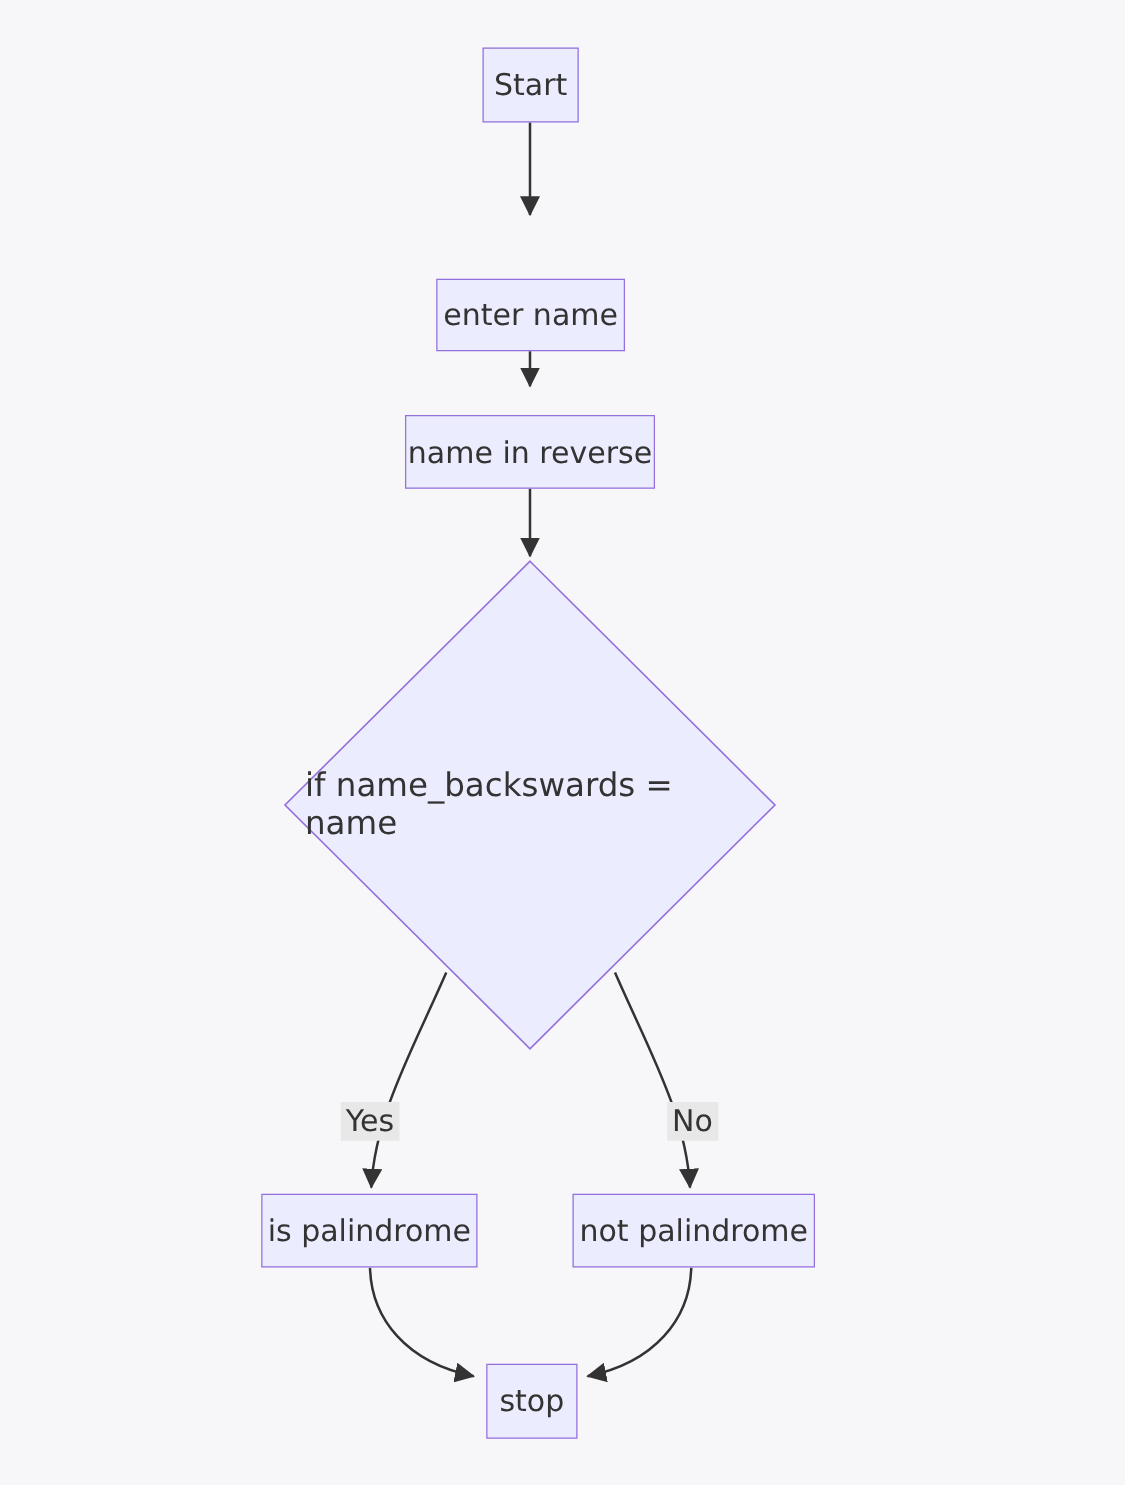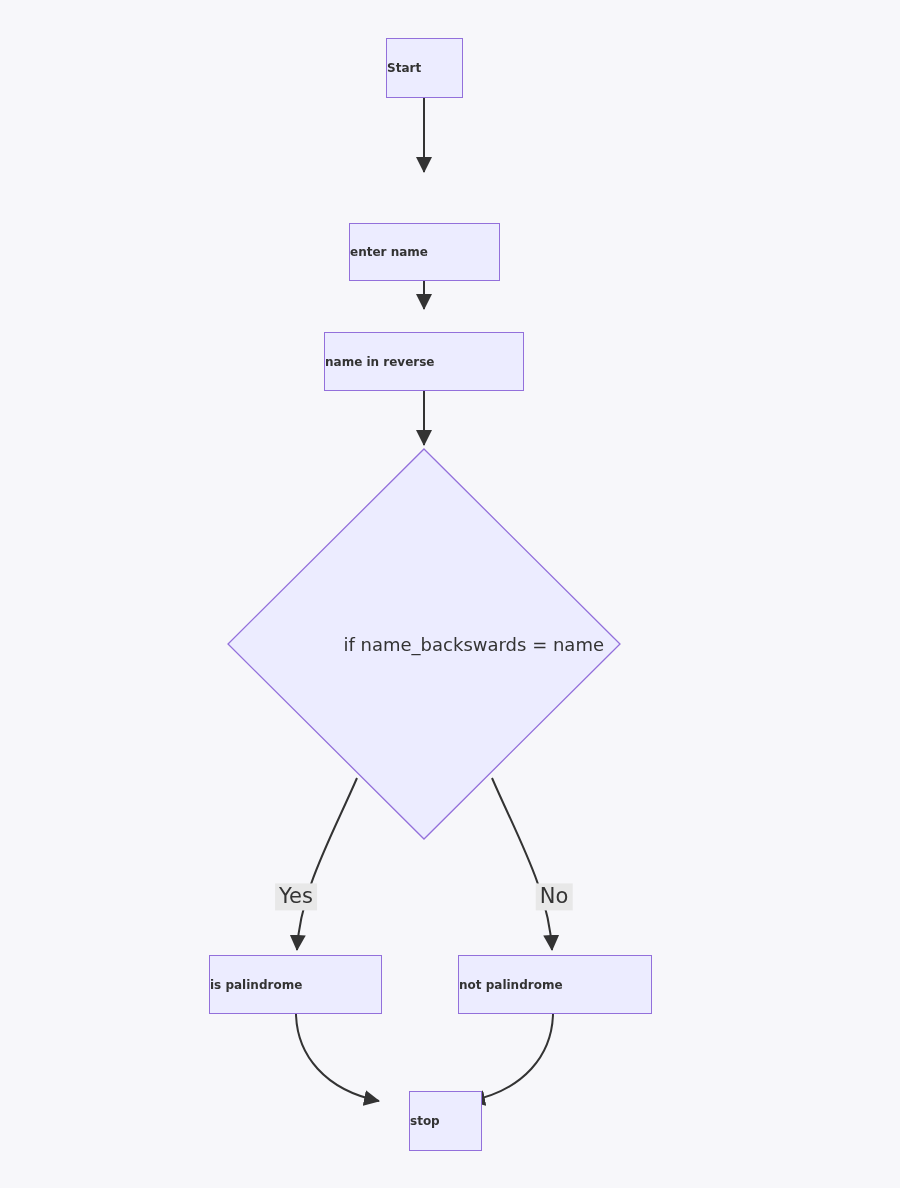--- a/index.html
+++ b/index.html
@@ -24,38 +24,37 @@
     stroke: var(--node-border, #9370db);
     stroke-width: 1.3px;
   }
   .node {
     position: absolute;
     box-sizing: border-box;
     background: var(--node-fill, #ececff);
     border: 1.3px solid var(--node-border, #9370db);
     display: flex;
     align-items: center;
-    justify-content: flex-start;
-    font-size: 12px;
+    justify-content: center;
+    font-size: 24px;
     white-space: nowrap;
-    font-weight: bold;
   }
   .diamond-label {
     position: absolute;
     width: 360px;
-    text-align: right;
-    font-size: 18px;
+    text-align: left;
+    font-size: 26px;
     transform: translate(-50%, -50%);
   }
   .edge-label {
     position: absolute;
     transform: translate(-50%, -50%);
     background: var(--edge-label-bg, #e8e8e8);
     padding: 1px 4px;
-    font-size: 21px;
+    font-size: 24px;
     line-height: 1.2;
   }
 </style>
 </head>
 <body>
 
 <div id="stage">
 
   <svg id="edges-svg" width="900" height="1188" viewBox="0 0 900 1188">
     <defs>
@@ -90,21 +89,21 @@
   <div class="diamond-label" style="left:424px; top:644px;">if name_backswards = name</div>
 
   <div class="node" style="left:458px; top:955px; width:194px; height:59px;">
     <span>not palindrome</span>
   </div>
 
   <div class="node" style="left:209px; top:955px; width:173px; height:59px;">
     <span>is palindrome</span>
   </div>
 
-  <div class="node" style="left:389px; top:1091px; width:73px; height:60px;margin-left:20px;">
+  <div class="node" style="left:389px; top:1091px; width:73px; height:60px;">
     <span>stop</span>
   </div>
 
   <div class="edge-label" style="left:296px; top:897px;">Yes</div>
 
   <div class="edge-label" style="left:554px; top:897px;">No</div>
 
 </div>
 
 </body></html>

